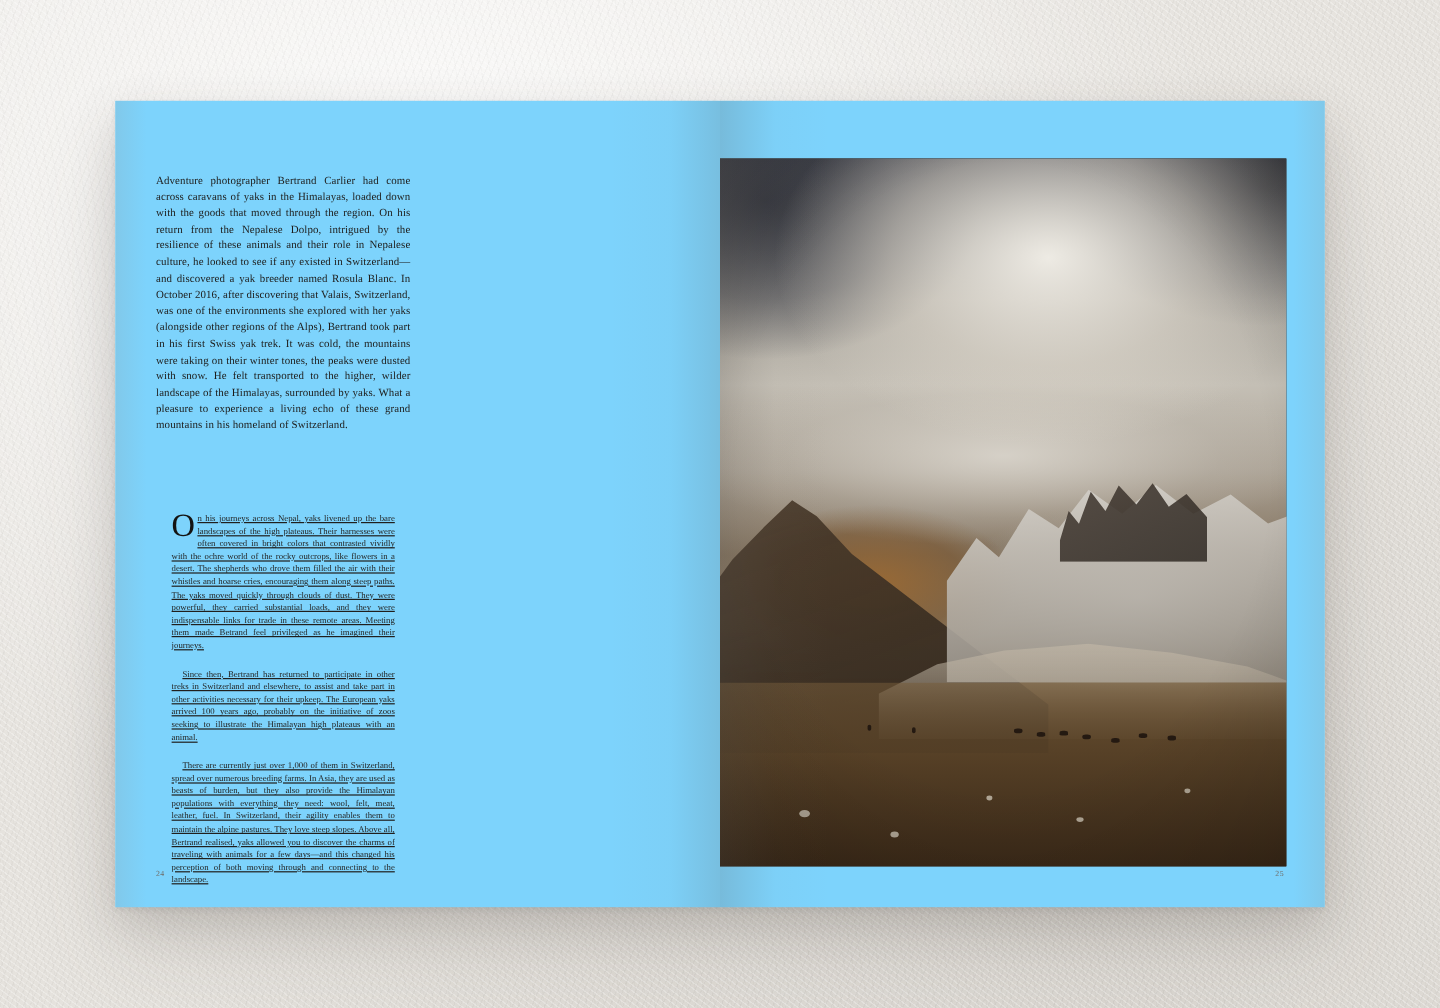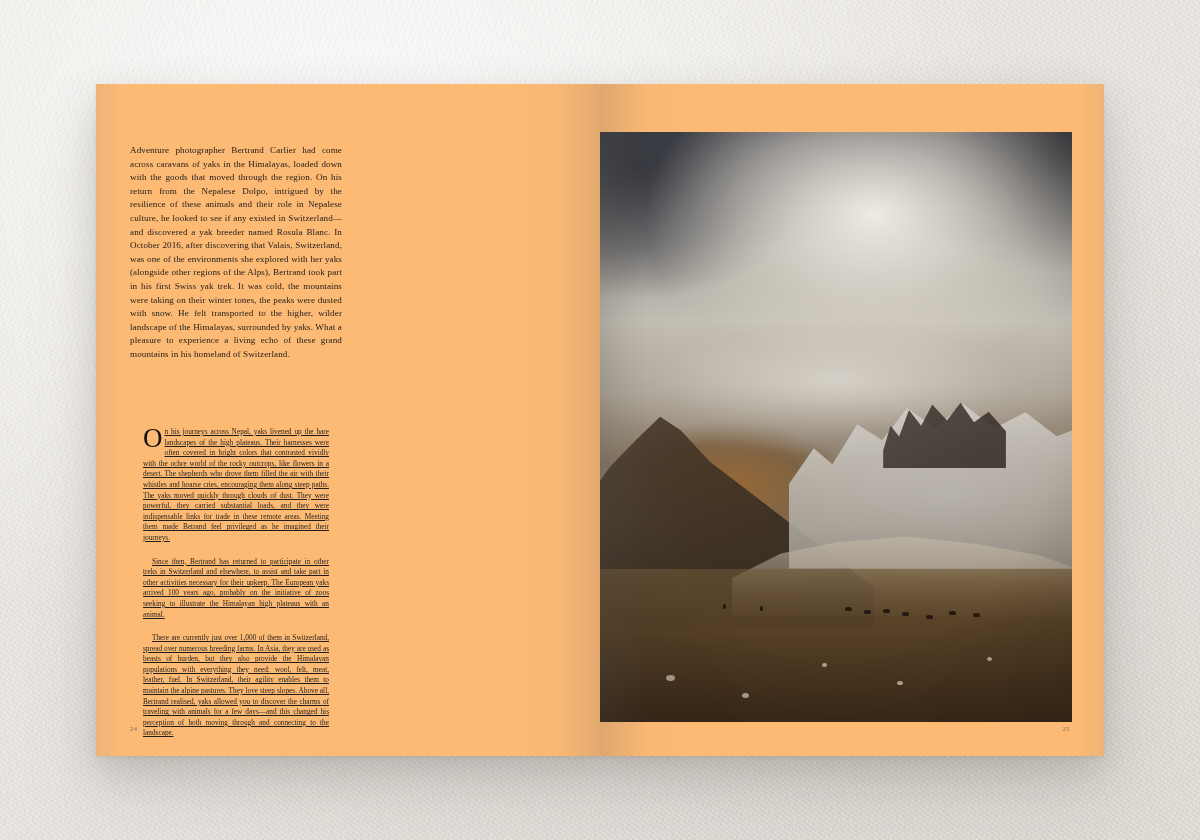--- a/index.html
+++ b/index.html
@@ -45,21 +45,21 @@
     box-shadow:
       0 2px 4px rgba(90,86,80,0.10),
       0 14px 34px rgba(90,86,80,0.20),
       0 40px 70px rgba(90,86,80,0.14);
   }
 
   .page {
     position: relative;
     width: 602px;
     height: 100%;
-    background: #fdba74;
+    background: #7dd3fc;
     overflow: hidden;
   }
 
   
   .page-left::after {
     content: "";
     position: absolute;
     top: 0; right: 0; bottom: 0;
     width: 92px;
     background: linear-gradient(to right, rgba(120,114,106,0) 0%, rgba(120,114,106,0.035) 55%, rgba(95,90,84,0.17) 100%);

